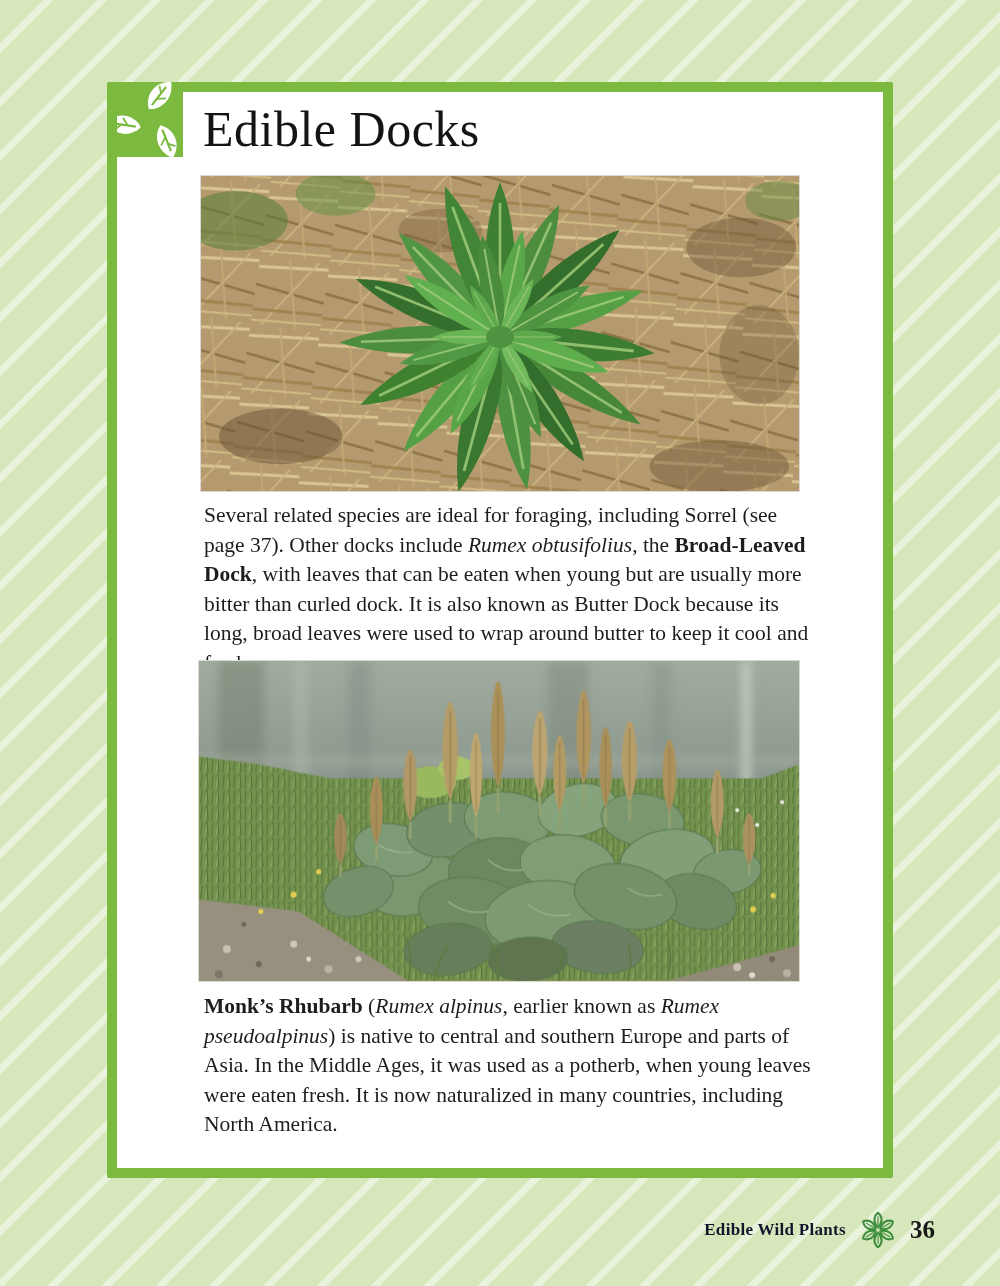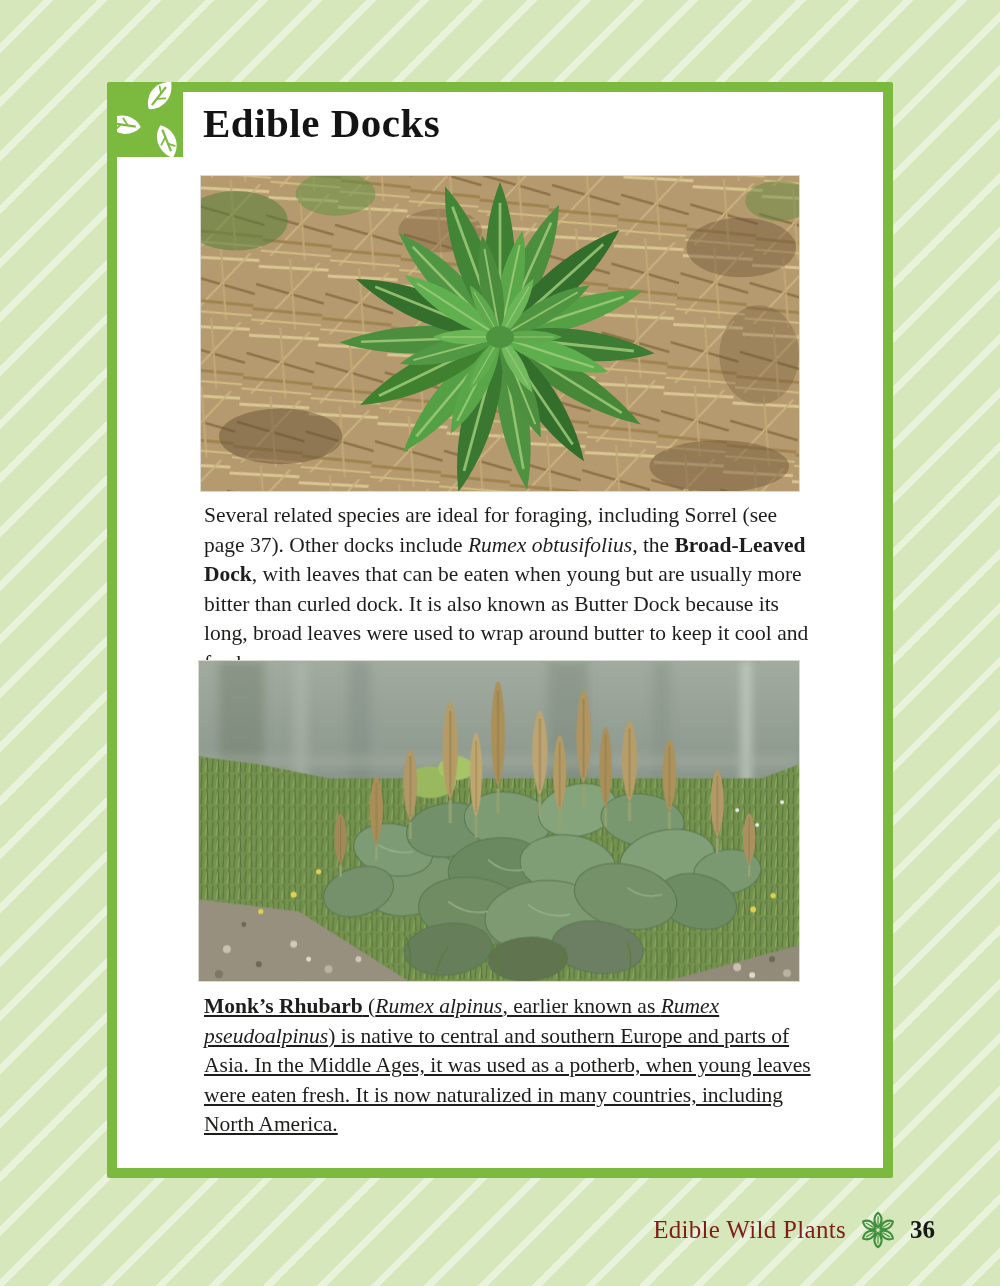--- a/index.html
+++ b/index.html
@@ -27,46 +27,46 @@
     border-radius:2px;
   }
   .corner-badge{
     position:absolute; left:0; top:-10px;
     width:66px; height:75px;
     background:var(--accent);
   }
   .corner-badge svg{display:block;width:100%;height:100%}
   .title{
     position:absolute; left:86px; top:6px;
-    font-size:41px; font-weight:700; letter-spacing:.5px;
+    font-size:50px; font-weight:400; letter-spacing:.5px;
     color:#141414; line-height:1.25;
     font-family:"Liberation Serif", "DejaVu Serif", serif;
   }
   figure.photo{
     position:absolute; overflow:hidden;
     border:1px solid #d9d9d2; background:#b49a6e;
   }
   figure.photo svg{display:block;width:100%;height:100%}
   .photo1{left:83px; top:83px; width:600px; height:317px;}
   .photo2{left:81px; top:568px; width:602px; height:322px;}
   .caption{
     position:absolute; left:87px; width:616px;
     font-size:21.5px; line-height:29.5px; color:var(--ink);
     text-align:left;
   }
   .caption1{top:409px;}
-  .caption2{top:900px;text-decoration:underline;}
+  .caption2{top:900px;}
   .rb{font-weight:700}
   .ri{font-style:italic}
   .footer{
     position:absolute; top:1208px; right:65px; height:44px;
     display:flex; align-items:center; gap:13px;
   }
   .book-title{
-    font-size:25px; font-weight:400; color:#7f1d1d; letter-spacing:.3px;
+    font-size:17px; font-weight:700; color:#0f172a; letter-spacing:.3px;
   }
   .flower{width:38px;height:38px;display:inline-block}
   .flower svg{display:block;width:100%;height:100%}
   .page-num{font-size:25px; font-weight:700; color:#181818;}
 </style>
 </head>
 <body>
 
 <div class="page">
   <div class="card">

